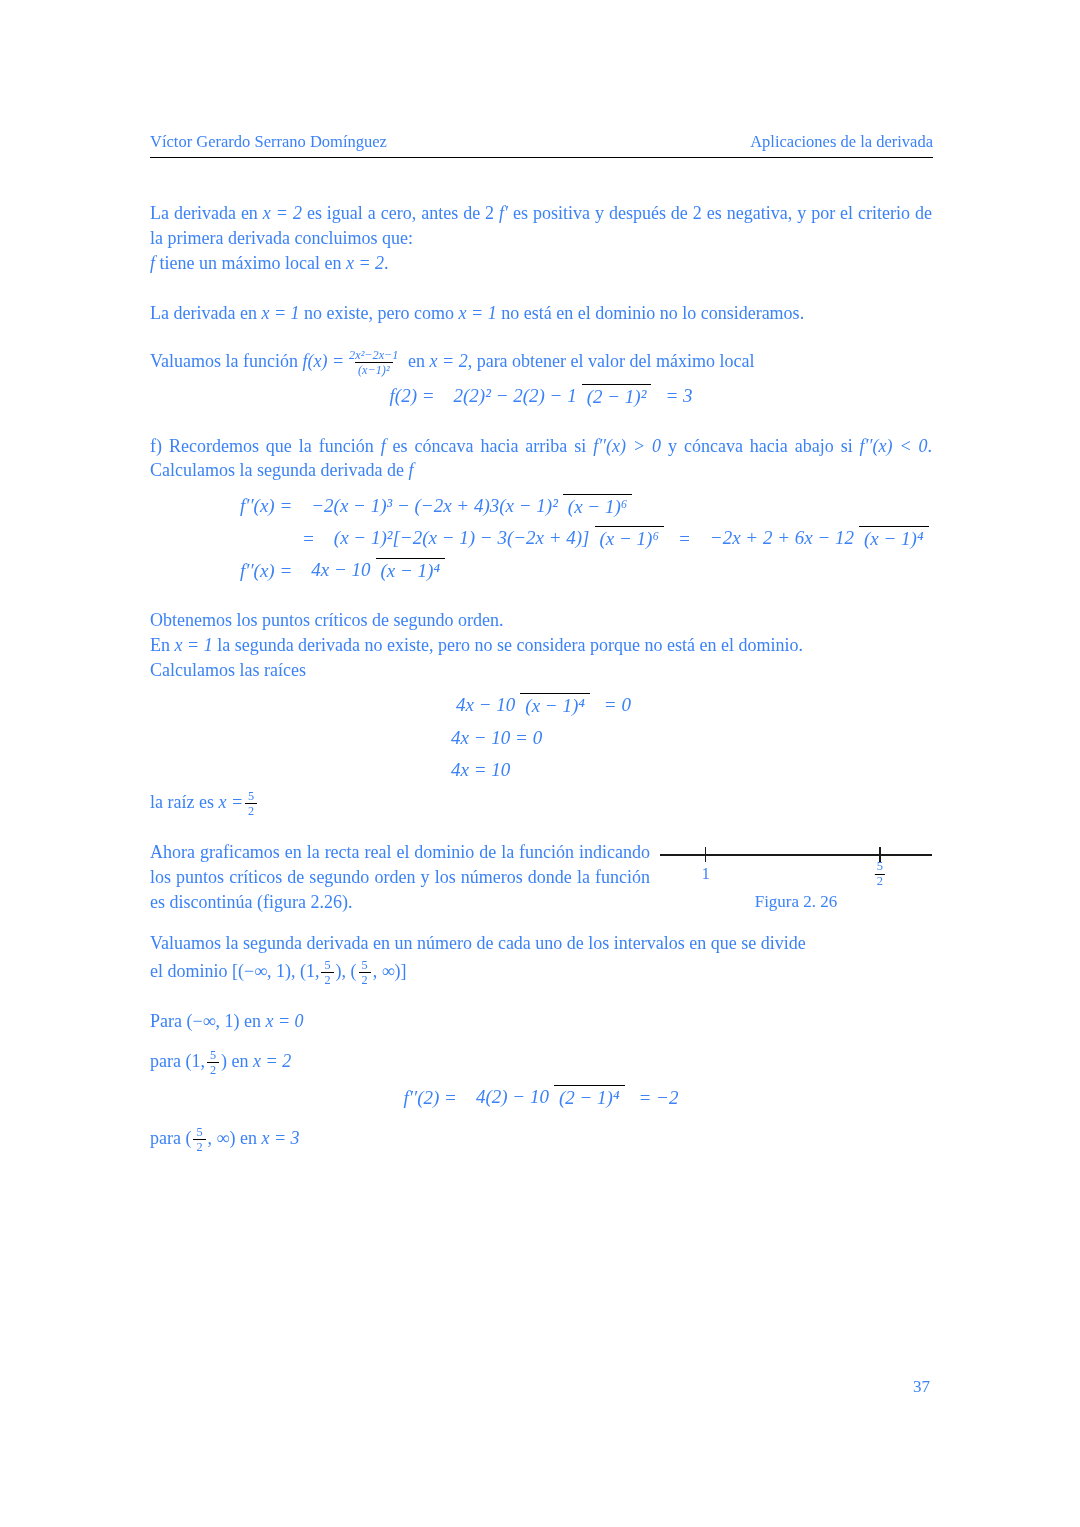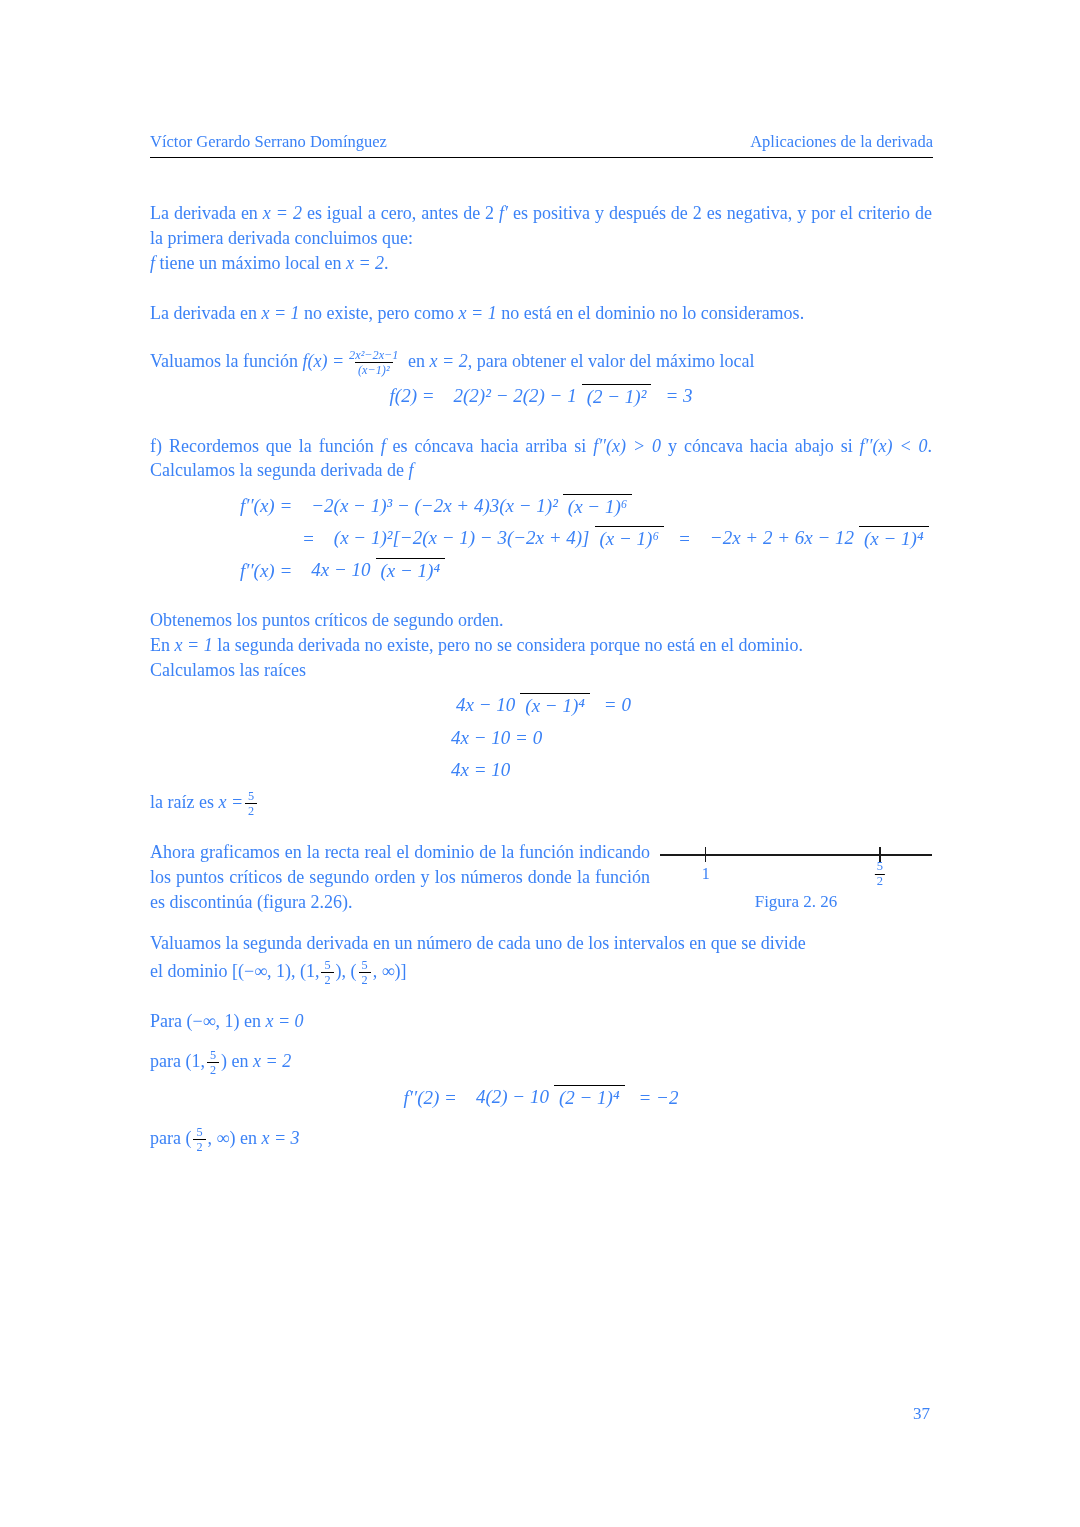--- a/index.html
+++ b/index.html
@@ -51,21 +51,21 @@
   .tick { position:absolute; top:-7px; width:1.6px; height:15px; background:#1a1a1a; }
   .tick-1 { left:16.5%; }
   .tick-52 { left:80.5%; }
   .tlabel { position:absolute; top:16px; left:50%; transform:translateX(-50%); font-size:16px; }
   .tfrac { position:absolute; top:13px; left:50%; transform:translateX(-50%);
            display:flex; flex-direction:column; align-items:center; font-size:12.5px; line-height:1.1; }
   .tfrac .fn { padding:0 2px; }
   .tfrac .fd { border-top:1px solid #000; padding:0 2px; }
   .caption { text-align:center; margin-top:34px; font-size:17px; }
 
-  .pgnum { position:absolute; right:150px; bottom:114px; font-size:17px; }
+  .pgnum { position:absolute; right:150px; bottom:141px; font-size:17px; }
 </style>
 </head>
 <body>
 
 <div class="page">
 
   <header class="hdr">
     <span>Víctor Gerardo Serrano Domínguez</span>
     <span>Aplicaciones de la derivada</span>
   </header>

